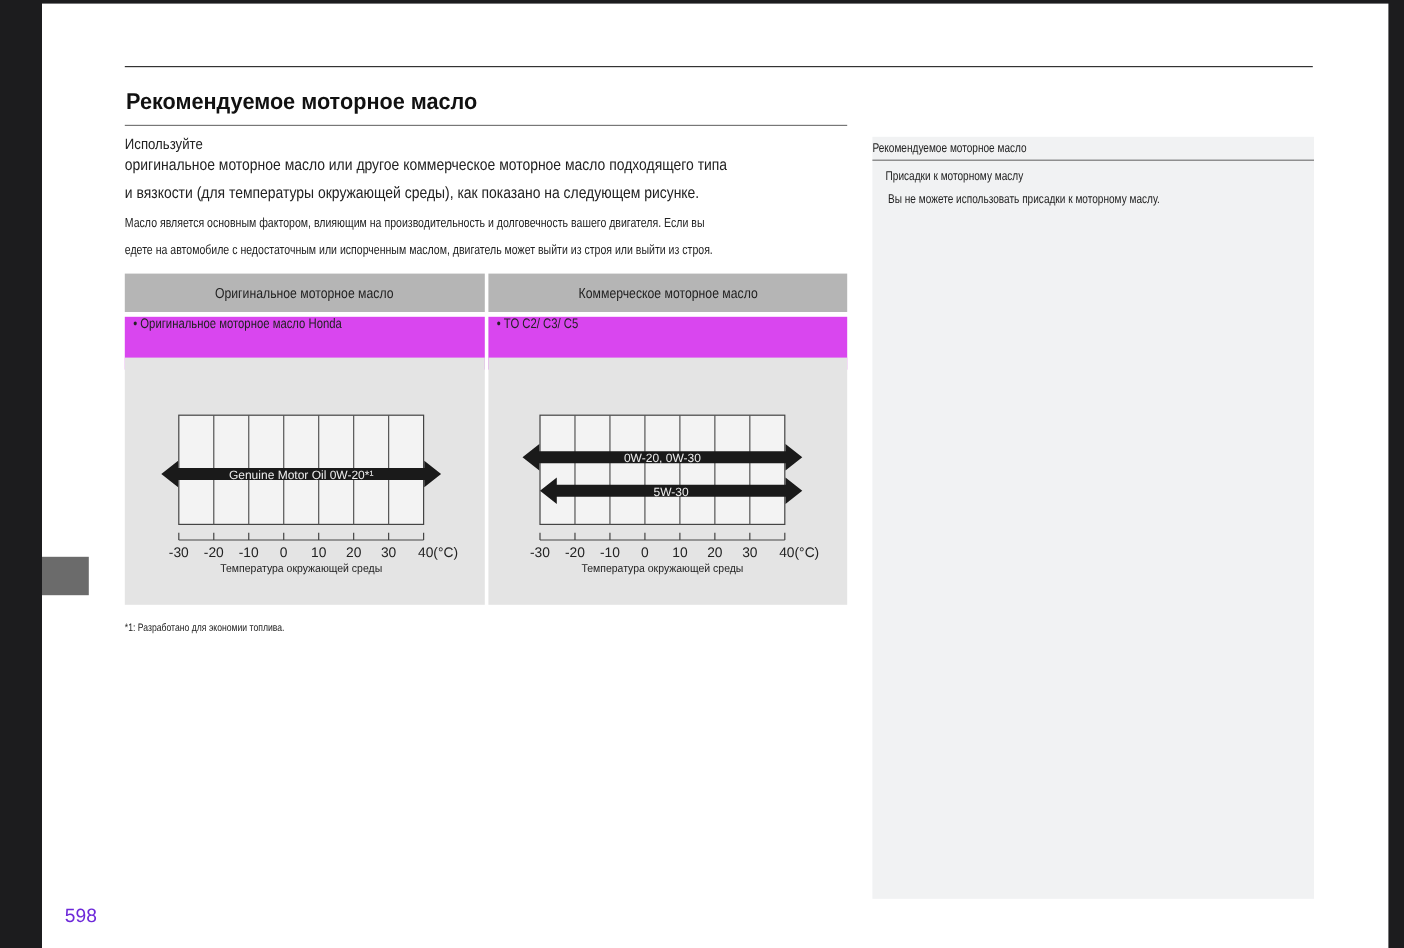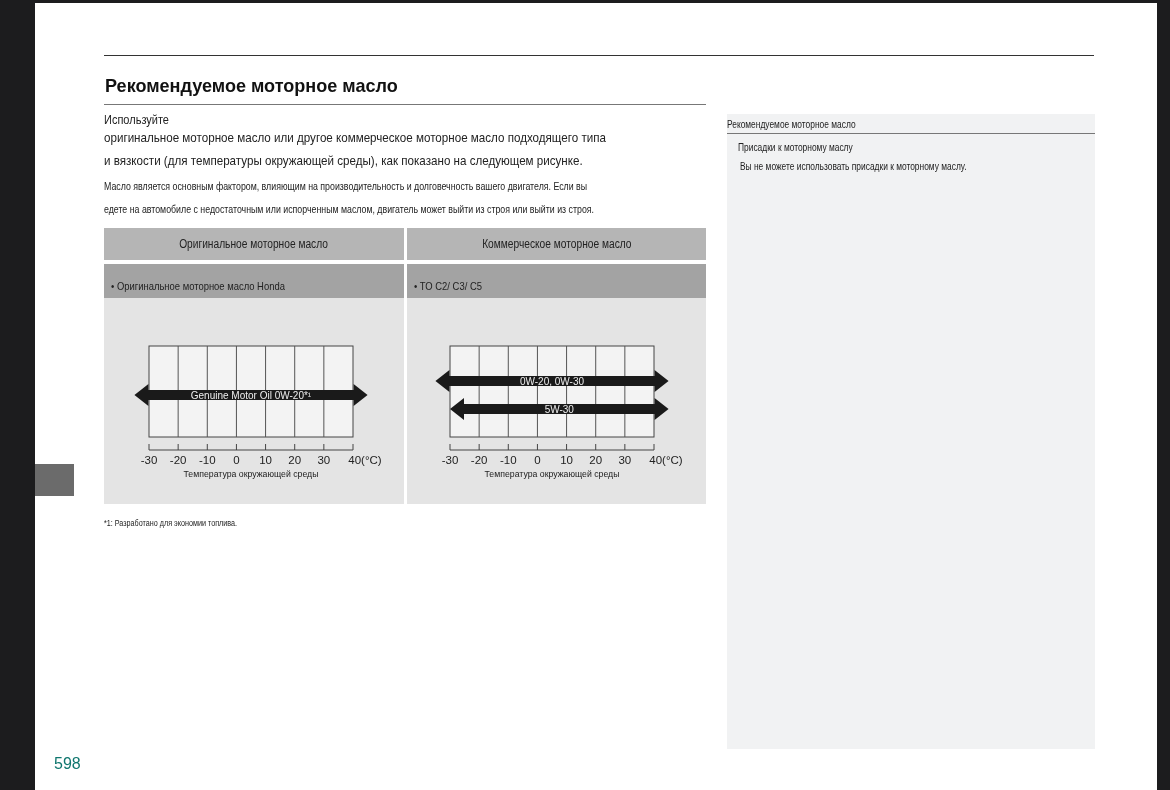--- a/index.html
+++ b/index.html
@@ -22,37 +22,37 @@
   .title-rule { left: 69px; top: 101px; width: 602px; height: 1px; background: #777; }
   .intro-1 { left: 69px; top: 110px; font-size: 12.5px; color: #222; transform: scaleX(0.88); transform-origin: left; white-space: nowrap; }
   .intro-2 { left: 69px; top: 127px; font-size: 13.5px; color: #222; transform: scaleX(0.86); transform-origin: left; white-space: nowrap; }
   .intro-3 { left: 69px; top: 150px; font-size: 13.5px; color: #222; transform: scaleX(0.86); transform-origin: left; white-space: nowrap; }
   .para-1 { left: 69px; top: 177px; font-size: 11px; color: #222; transform: scaleX(0.8); transform-origin: left; white-space: nowrap; }
   .para-2 { left: 69px; top: 200px; font-size: 11px; color: #222; transform: scaleX(0.8); transform-origin: left; white-space: nowrap; }
 
   .cell { position: absolute; box-sizing: border-box; }
   .hdr { background: #b5b5b5; top: 225px; height: 32px; display: flex; align-items: center; justify-content: center; font-size: 12px; color: #222; }
   .hdr span { transform: scaleX(0.85); white-space: nowrap; }
-  .row { background: #a3a3a3; top: 261px; height: 44px; display: flex; align-items: center; font-size: 11.5px; color: #222; padding-left: 7px; }
+  .row { background: #d946ef; top: 261px; height: 44px; display: flex; font-size: 11.5px; color: #222; padding-left: 7px; }
   .row span { transform: scaleX(0.82); transform-origin: left; white-space: nowrap; }
   .chart-cell { background: #e4e4e4; top: 295px; height: 206px; }
   .col-l { left: 69px; width: 300px; }
   .col-r { left: 372px; width: 299px; }
 
   .chart-svg { position: absolute; left: 0; top: 0; }
   .footnote { left: 69px; top: 515px; font-size: 9px; color: #222; transform: scaleX(0.8); transform-origin: left; white-space: nowrap; }
 
   .side-panel { left: 692px; top: 111px; width: 368px; height: 635px; background: #f1f2f3; }
   .side-hdr { left: 692px; top: 115px; font-size: 10.5px; color: #222; transform: scaleX(0.8); transform-origin: left; white-space: nowrap; }
   .side-rule { left: 692px; top: 130px; width: 368px; height: 1px; background: #777; }
   .side-sub { left: 703px; top: 138px; font-size: 10.5px; color: #222; transform: scaleX(0.8); transform-origin: left; white-space: nowrap; }
   .side-txt { left: 705px; top: 157px; font-size: 10.5px; color: #222; transform: scaleX(0.8); transform-origin: left; white-space: nowrap; }
 
   .tab-marker { left: 0px; top: 461px; width: 39px; height: 32px; background: #6b6b6b; }
-  .page-num { left: 19px; top: 752px; font-size: 16px; color: #0f766e; }
+  .page-num { left: 19px; top: 752px; font-size: 16px; color: #6d28d9; }
 </style>
 </head>
 <body>
 
 <div class="page">
   <div class="abs top-rule"></div>
   <div class="abs title">Рекомендуемое  моторное  масло</div>
   <div class="abs title-rule"></div>
   <div class="abs intro-1">Используйте</div>
   <div class="abs intro-2">оригинальное   моторное масло или другое  коммерческое   моторное масло подходящего типа</div>

